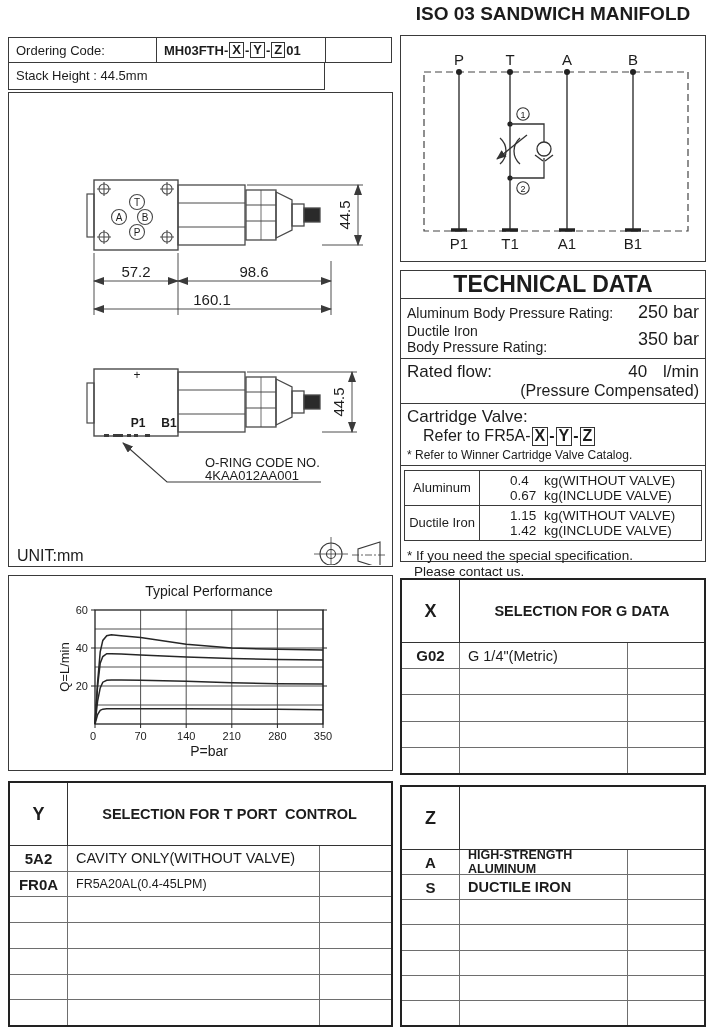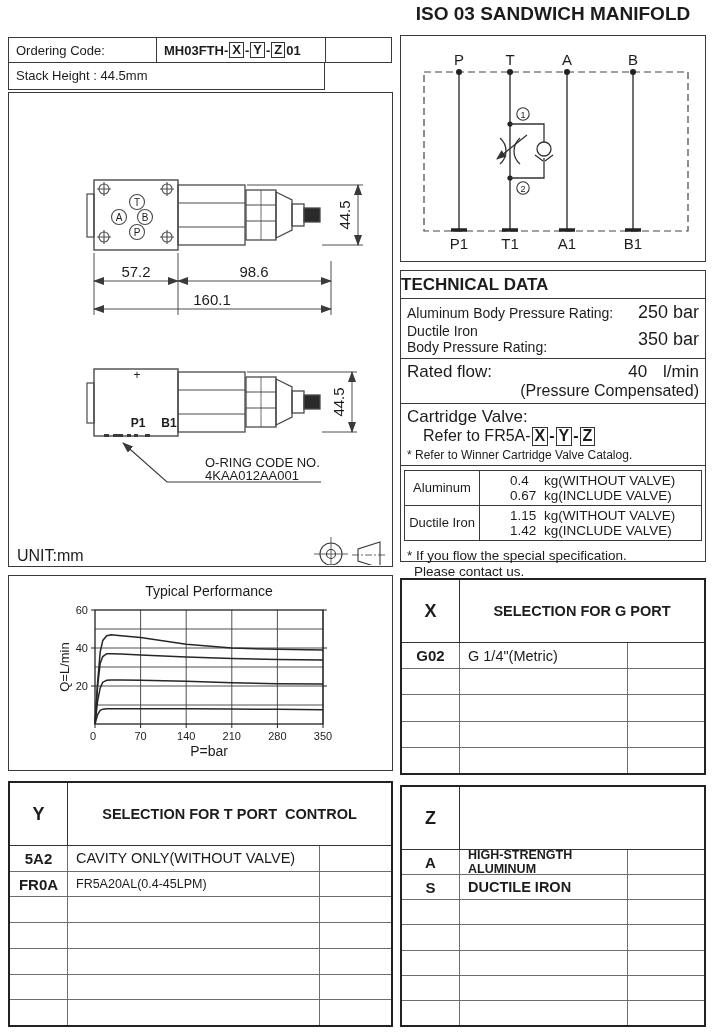--- a/index.html
+++ b/index.html
@@ -29,22 +29,22 @@
   #drawing-box{left:8px;top:92px;width:385px;height:475px;}
   
   #chart-box{left:8px;top:575px;width:385px;height:196px;}
 
   
   #schematic-box{left:400px;top:35px;width:306px;height:227px;}
 
   
   #tech-box{left:400px;top:270px;width:306px;height:292px;display:flex;
             flex-direction:column;}
-  .td-header{height:27px;line-height:27px;font-weight:bold;
-             font-size:17px;border-bottom:1.6px solid #3a3a3a;}
+  .td-header{height:27px;line-height:27px;text-align:center;font-weight:bold;
+             font-size:23px;border-bottom:1.6px solid #3a3a3a;}
   .td-sec{border-bottom:1.6px solid #3a3a3a;padding:3px 6px;}
   .td-row{display:flex;justify-content:space-between;align-items:center;}
   .td-lbl{font-size:14px;line-height:16px;white-space:pre-line;}
   .td-val{font-size:18px;}
   .td-big{font-size:17px;}
   .td-right{text-align:right;font-size:16px;}
   .td-note{font-size:12px;padding-top:2px;}
   .wt-table{border:1.4px solid #3a3a3a;margin:4px 3px;}
   .wt-row{display:flex;}
   .wt-row + .wt-row{border-top:1.2px solid #3a3a3a;}
@@ -378,29 +378,29 @@
               <span>kg(WITHOUT VALVE)</span>
             </div>
           <div class="wt-line">
               <span class="wt-num">1.42</span>
               <span>kg(INCLUDE VALVE)</span>
             </div>
         </div>
       </div>
     </div>
     <div class="td-foot">
-      <div>* If you flow the special specification.</div>
+      <div>* If you need the special specification.</div>
       <div class="ind">Please contact us.</div>
     </div>
   </div>
 
   <div class="abs sel" id="table-x">
       <div class="sel-hdr">
         <div class="sel-code-h">X</div>
-        <div class="sel-title">SELECTION FOR G PORT</div>
+        <div class="sel-title">SELECTION FOR G DATA</div>
       </div>
       <div class="sel-row">
         <div class="code">G02</div>
         <div class="desc">G 1/4"(Metric)</div>
         <div class="extra"></div>
       </div>
       <div class="sel-row">
         <div class="code"></div>
         <div class="desc"></div>
         <div class="extra"></div>

